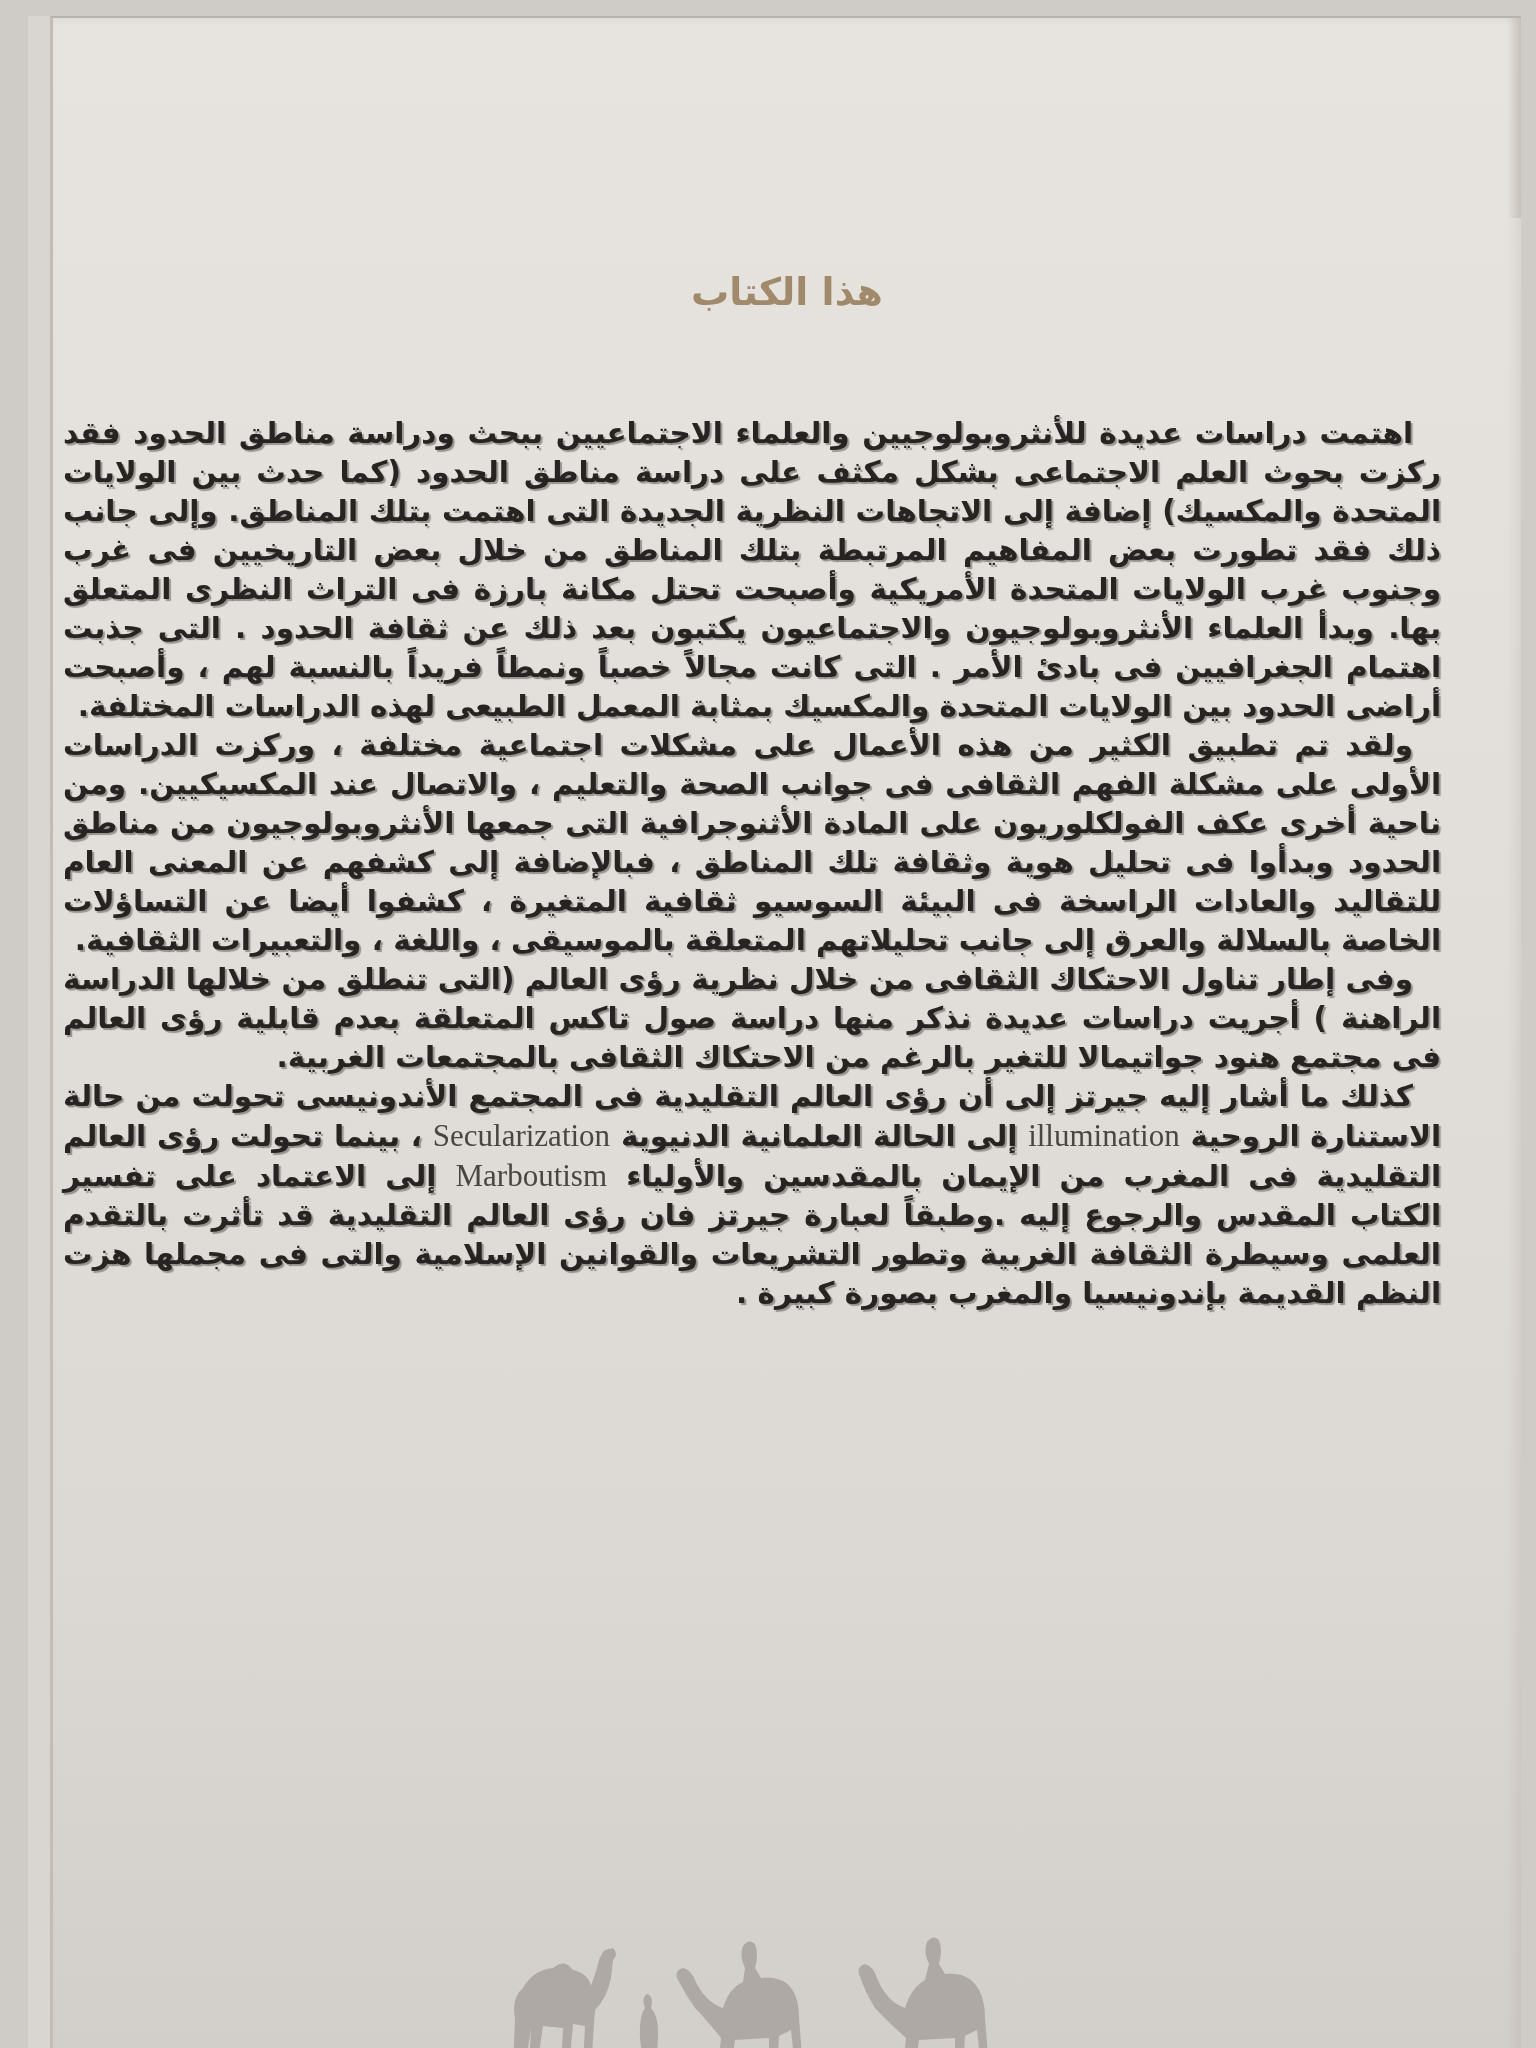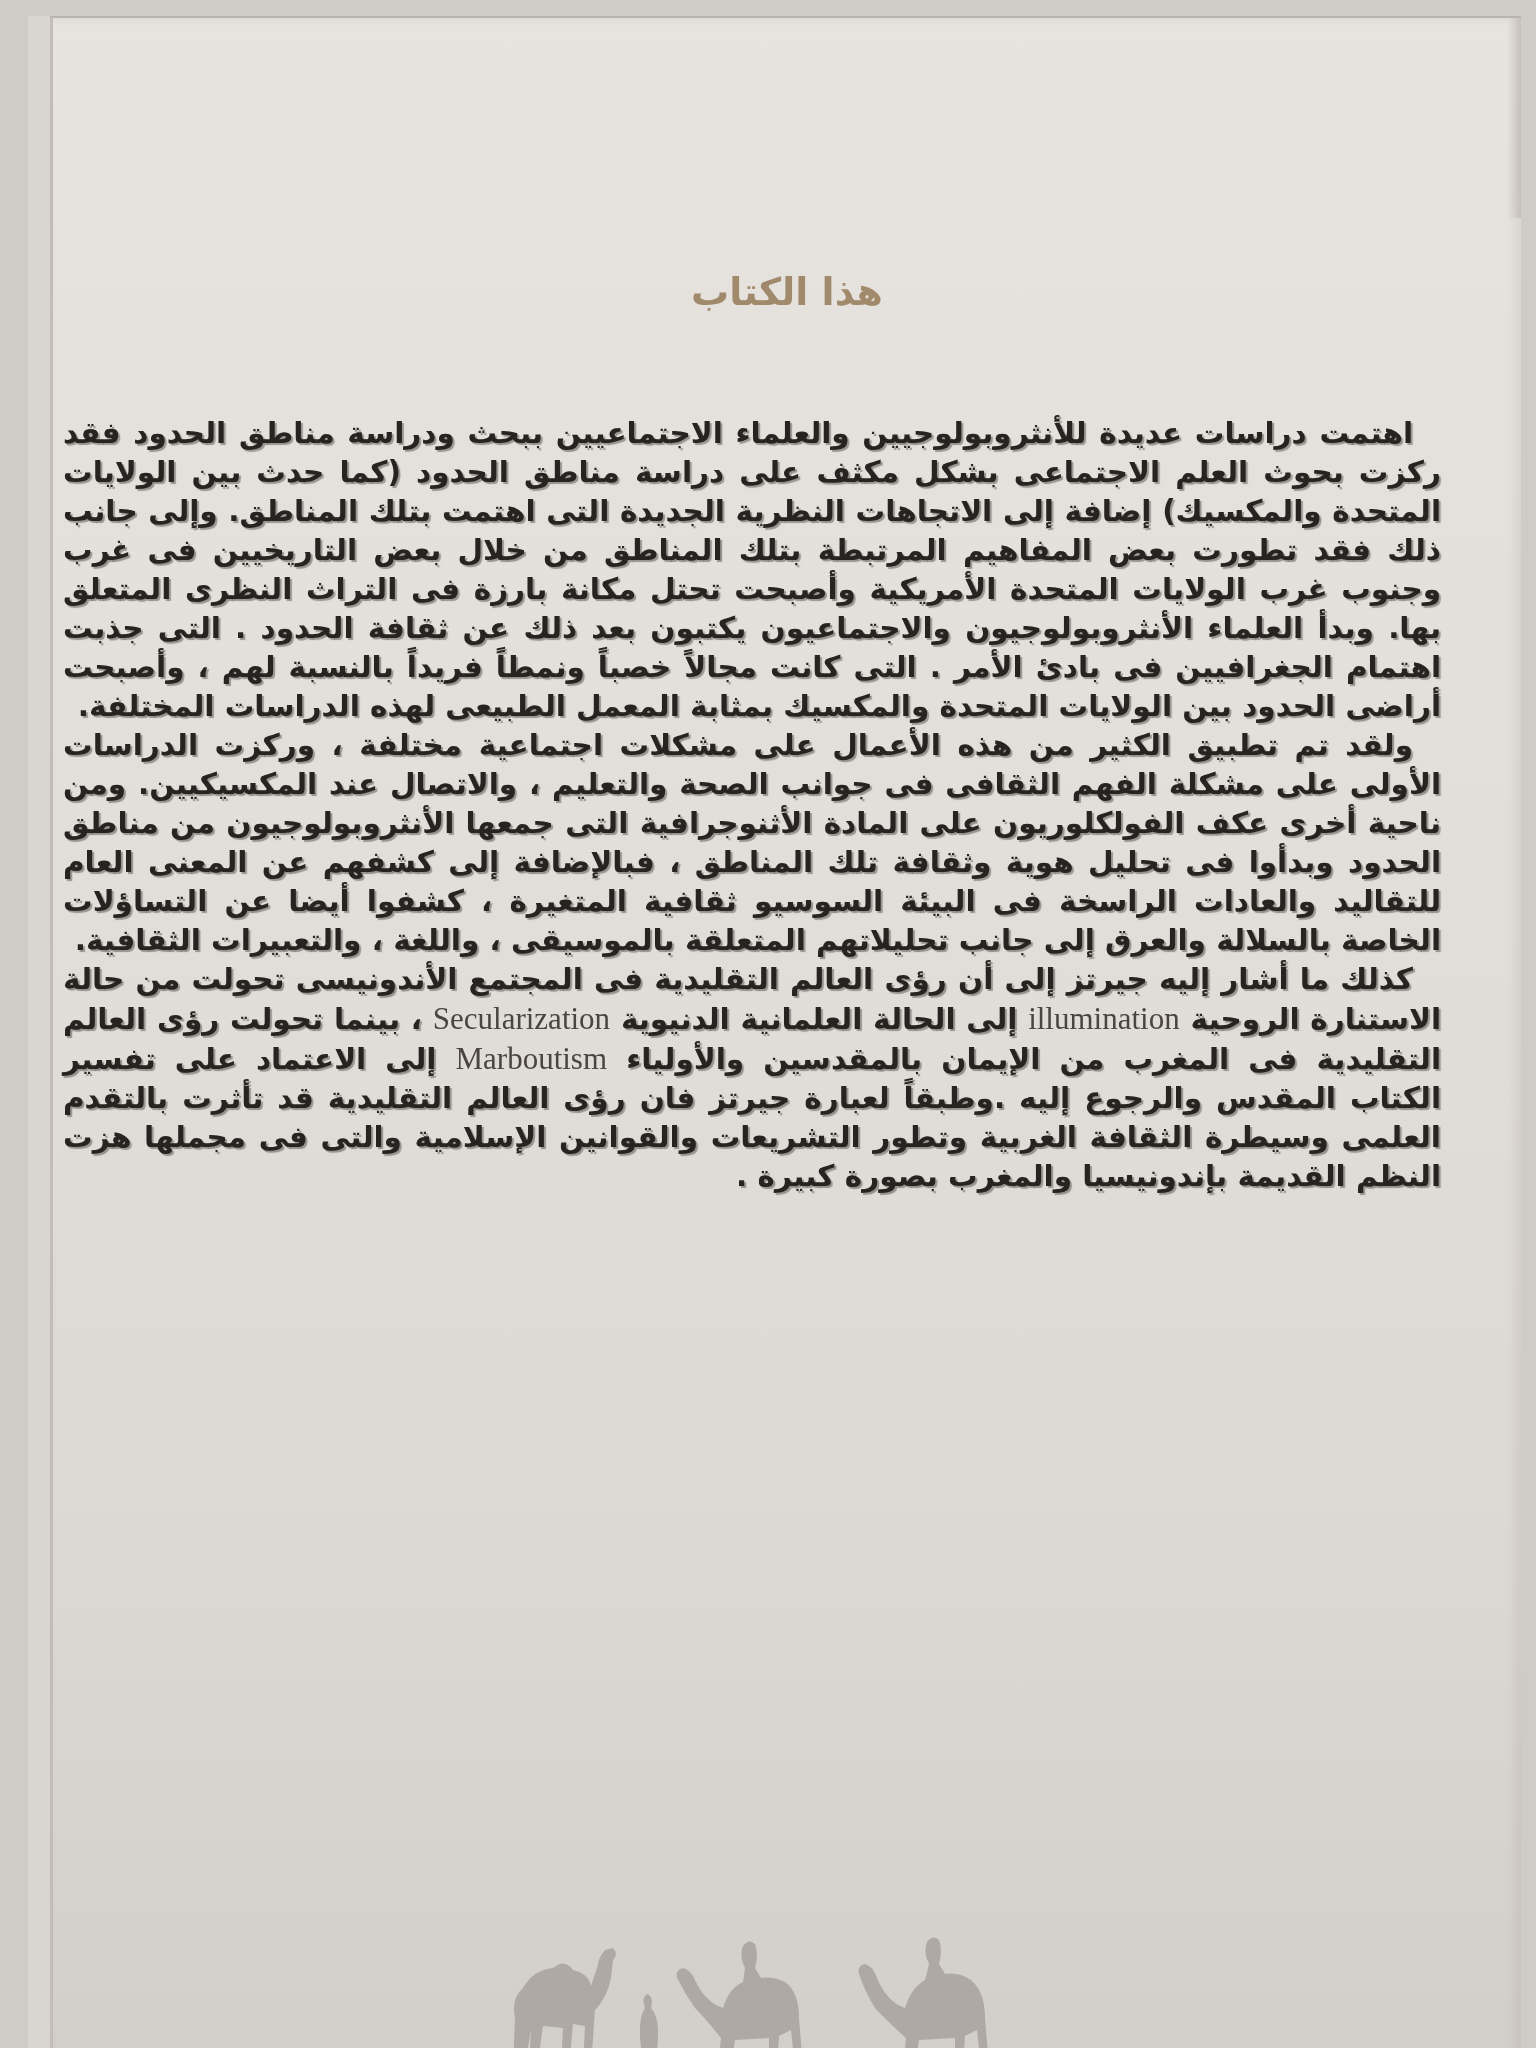--- a/index.html
+++ b/index.html
@@ -86,20 +86,21 @@
 </head>
 <body>
 
 <div class="page">
 
   <div class="title">هذا الكتاب</div>
 
   <div class="body-text">
     <p class="para">اهتمت دراسات عديدة للأنثروبولوجيين والعلماء الاجتماعيين ببحث ودراسة مناطق الحدود فقد ركزت بحوث العلم الاجتماعى بشكل مكثف على دراسة مناطق الحدود (كما حدث بين الولايات المتحدة والمكسيك) إضافة إلى الاتجاهات النظرية الجديدة التى اهتمت بتلك المناطق. وإلى جانب ذلك فقد تطورت بعض المفاهيم المرتبطة بتلك المناطق من خلال بعض التاريخيين فى غرب وجنوب غرب الولايات المتحدة الأمريكية وأصبحت تحتل مكانة بارزة فى التراث النظرى المتعلق بها. وبدأ العلماء الأنثروبولوجيون والاجتماعيون يكتبون بعد ذلك عن ثقافة الحدود . التى جذبت اهتمام الجغرافيين فى بادئ الأمر . التى كانت مجالاً خصباً ونمطاً فريداً بالنسبة لهم ، وأصبحت أراضى الحدود بين الولايات المتحدة والمكسيك بمثابة المعمل الطبيعى لهذه الدراسات المختلفة.</p>
     <p class="para">ولقد تم تطبيق الكثير من هذه الأعمال على مشكلات اجتماعية مختلفة ، وركزت الدراسات الأولى على مشكلة الفهم الثقافى فى جوانب الصحة والتعليم ، والاتصال عند المكسيكيين. ومن ناحية أخرى عكف الفولكلوريون على المادة الأثنوجرافية التى جمعها الأنثروبولوجيون من مناطق الحدود وبدأوا فى تحليل هوية وثقافة تلك المناطق ، فبالإضافة إلى كشفهم عن المعنى العام للتقاليد والعادات الراسخة فى البيئة السوسيو ثقافية المتغيرة ، كشفوا أيضا عن التساؤلات الخاصة بالسلالة والعرق إلى جانب تحليلاتهم المتعلقة بالموسيقى ، واللغة ، والتعبيرات الثقافية.</p>
+    <p class="para">وفى إطار تناول الاحتكاك الثقافى من خلال نظرية رؤى العالم (التى تنطلق من خلالها الدراسة الراهنة ) أجريت دراسات عديدة نذكر منها دراسة صول تاكس المتعلقة بعدم قابلية رؤى العالم فى مجتمع هنود جواتيمالا للتغير بالرغم من الاحتكاك الثقافى بالمجتمعات الغربية.</p>
     <p class="para"><span>كذلك ما أشار إليه جيرتز إلى أن رؤى العالم التقليدية فى المجتمع الأندونيسى تحولت من حالة الاستنارة الروحية </span><span class="latin">illumination</span><span> إلى الحالة العلمانية الدنيوية </span><span class="latin">Secularization</span><span> ، بينما تحولت رؤى العالم التقليدية فى المغرب من الإيمان بالمقدسين والأولياء </span><span class="latin">Marboutism</span><span> إلى الاعتماد على تفسير الكتاب المقدس والرجوع إليه .وطبقاً لعبارة جيرتز فان رؤى العالم التقليدية قد تأثرت بالتقدم العلمى وسيطرة الثقافة الغربية وتطور التشريعات والقوانين الإسلامية والتى فى مجملها هزت النظم القديمة بإندونيسيا والمغرب بصورة كبيرة .</span></p>
   </div>
 
   <svg class="camels" viewBox="0 0 700 170" xmlns="http://www.w3.org/2000/svg">
     <g fill="#a8a39e" opacity="0.85">
 
       <path d="M40 170 L42 120 Q38 100 50 90 Q60 72 80 70 Q92 60 100 72 Q115 75 118 88 L124 70 Q126 58 132 52 L140 50 Q146 56 140 62 L138 80 Q134 100 122 112 L118 170 L110 170 L112 128 L100 126 L96 170 L88 170 L90 130 L70 128 L64 170 L56 170 L58 130 L52 170 Z"></path>
 
       <path d="M172 110 Q168 100 174 96 Q181 98 178 110 Q186 118 185 140 L183 170 L170 170 L167 140 Q166 118 172 110 Z"></path>
 

